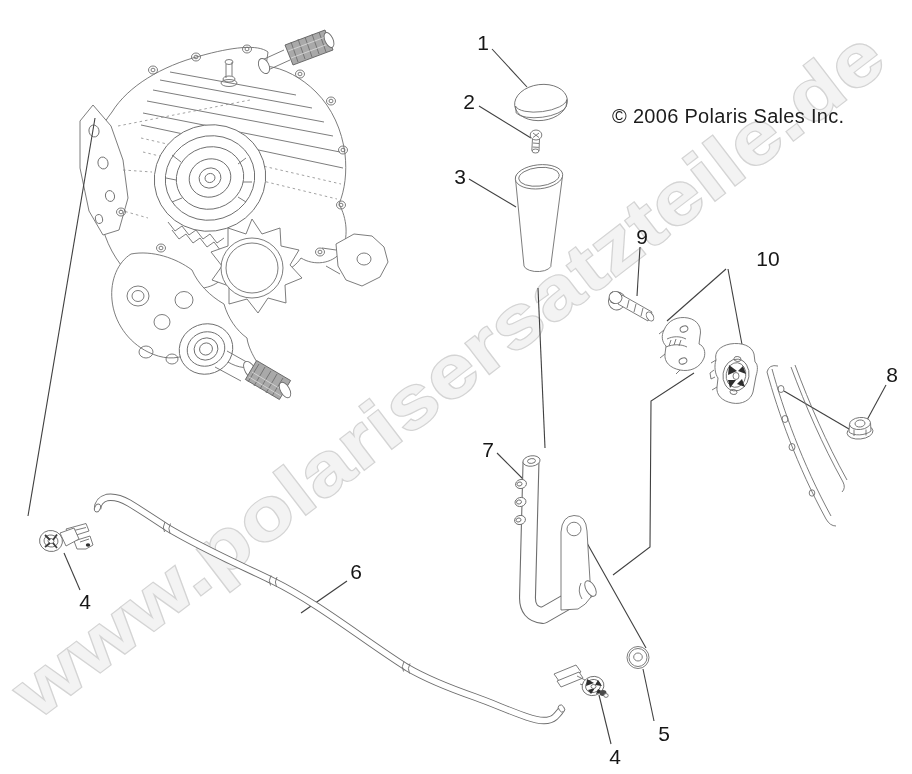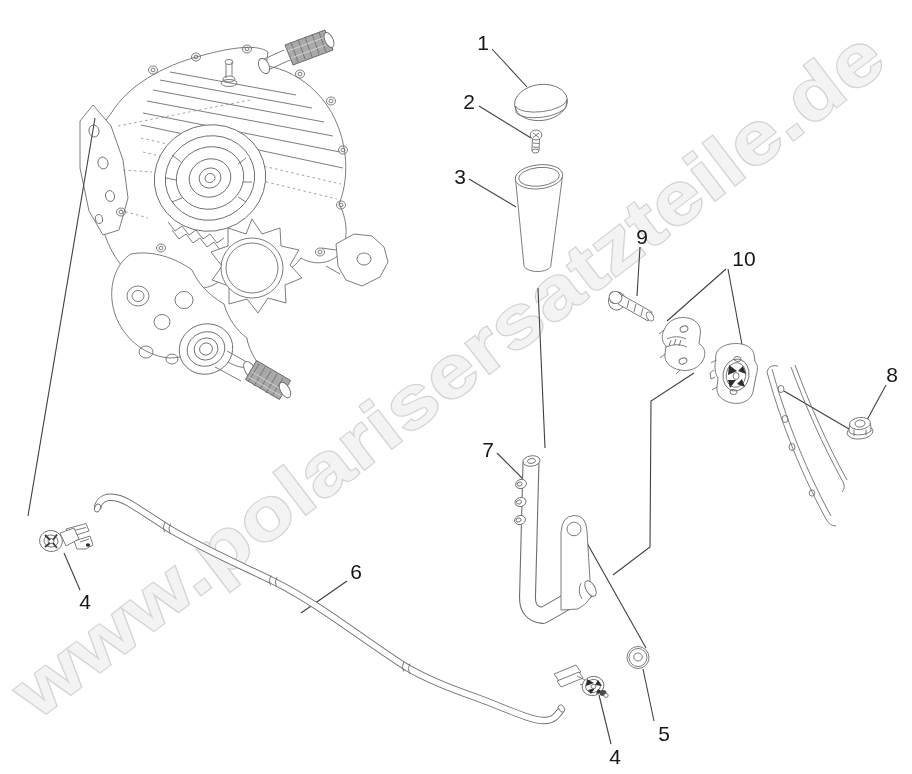--- a/index.html
+++ b/index.html
@@ -304,16 +304,17 @@
   <div class="callout" style="left:483px;top:42px">1</div>
   <div class="callout" style="left:469px;top:101px">2</div>
   <div class="callout" style="left:460px;top:176px">3</div>
   <div class="callout" style="left:85px;top:601px">4</div>
   <div class="callout" style="left:615px;top:756px">4</div>
   <div class="callout" style="left:664px;top:733px">5</div>
   <div class="callout" style="left:356px;top:571px">6</div>
   <div class="callout" style="left:488px;top:449px">7</div>
   <div class="callout" style="left:892px;top:374px">8</div>
   <div class="callout" style="left:642px;top:236px">9</div>
-  <div class="callout" style="left:744px;top:258px">10</div>
-
+  <div class="callout" style="left:768px;top:258px">10</div>
+
+  <div class="copyright">© 2006 Polaris Sales Inc.</div>
 
 </div>
 
 </body></html>

